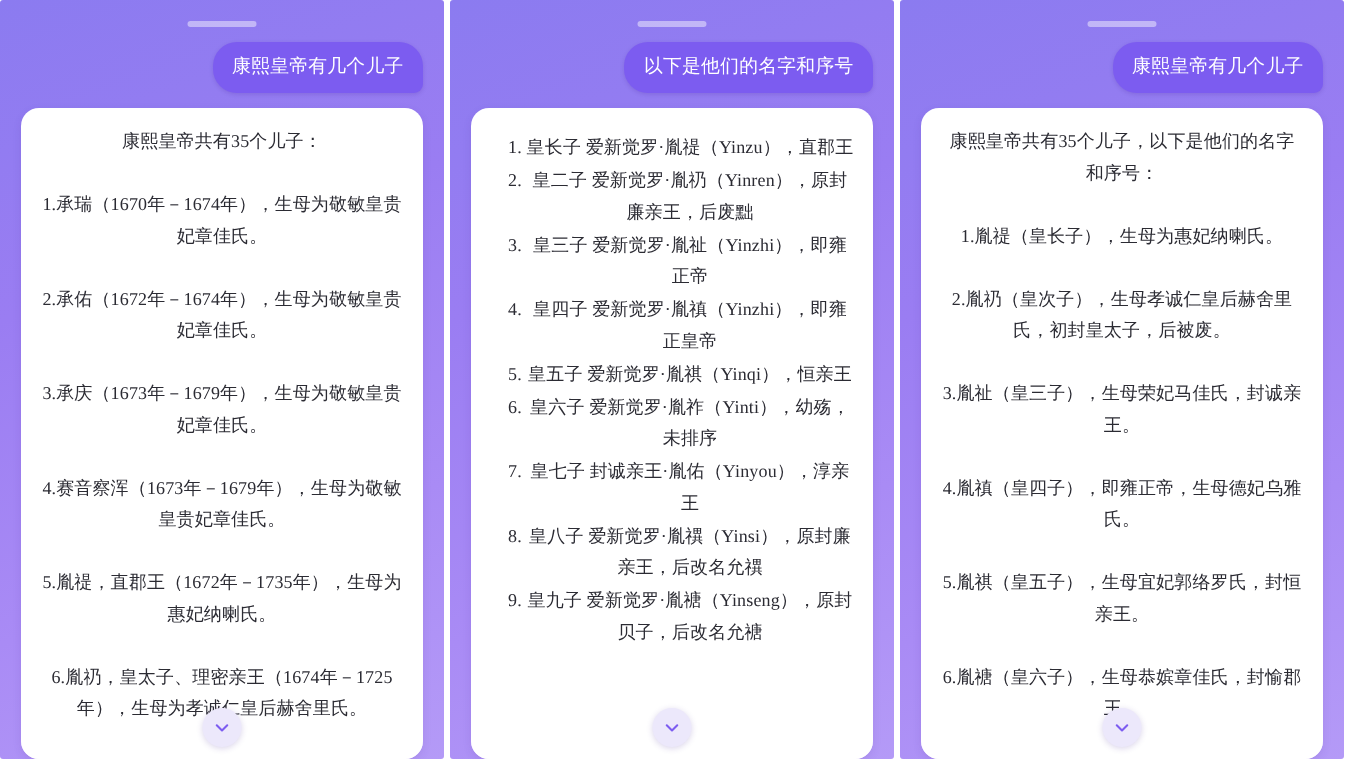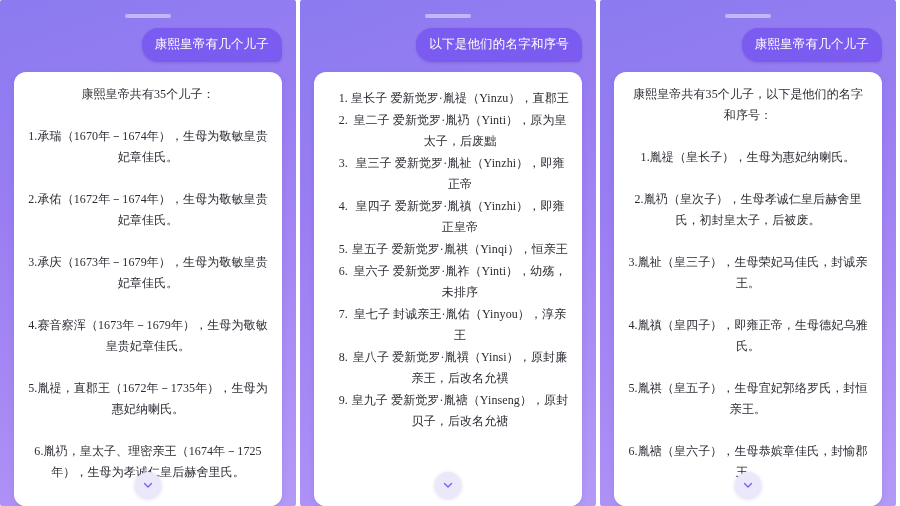--- a/index.html
+++ b/index.html
@@ -200,21 +200,21 @@
     <div class="panel-inner">
       <div class="topbar">
         <span class="pill"></span>
       </div>
       <div class="user-row">
         <div class="user-bubble">以下是他们的名字和序号</div>
       </div>
       <div class="assistant-card">
         <ol class="ol-list">
           <li>皇长子 爱新觉罗·胤禔（Yinzu），直郡王</li>
-          <li>皇二子 爱新觉罗·胤礽（Yinti），原为皇太子，后废黜</li>
+          <li>皇二子 爱新觉罗·胤礽（Yinren），原封廉亲王，后废黜</li>
           <li>皇三子 爱新觉罗·胤祉（Yinzhi），即雍正帝</li>
           <li>皇四子 爱新觉罗·胤禛（Yinzhi），即雍正皇帝</li>
           <li>皇五子 爱新觉罗·胤祺（Yinqi），恒亲王</li>
           <li>皇六子 爱新觉罗·胤祚（Yinti），幼殇，未排序</li>
           <li>皇七子 封诚亲王·胤佑（Yinyou），淳亲王</li>
           <li>皇八子 爱新觉罗·胤禩（Yinsi），原封廉亲王，后改名允禩</li>
           <li>皇九子 爱新觉罗·胤禟（Yinseng），原封贝子，后改名允禟</li>
 
         </ol>
         <div class="fade-bottom"></div>

